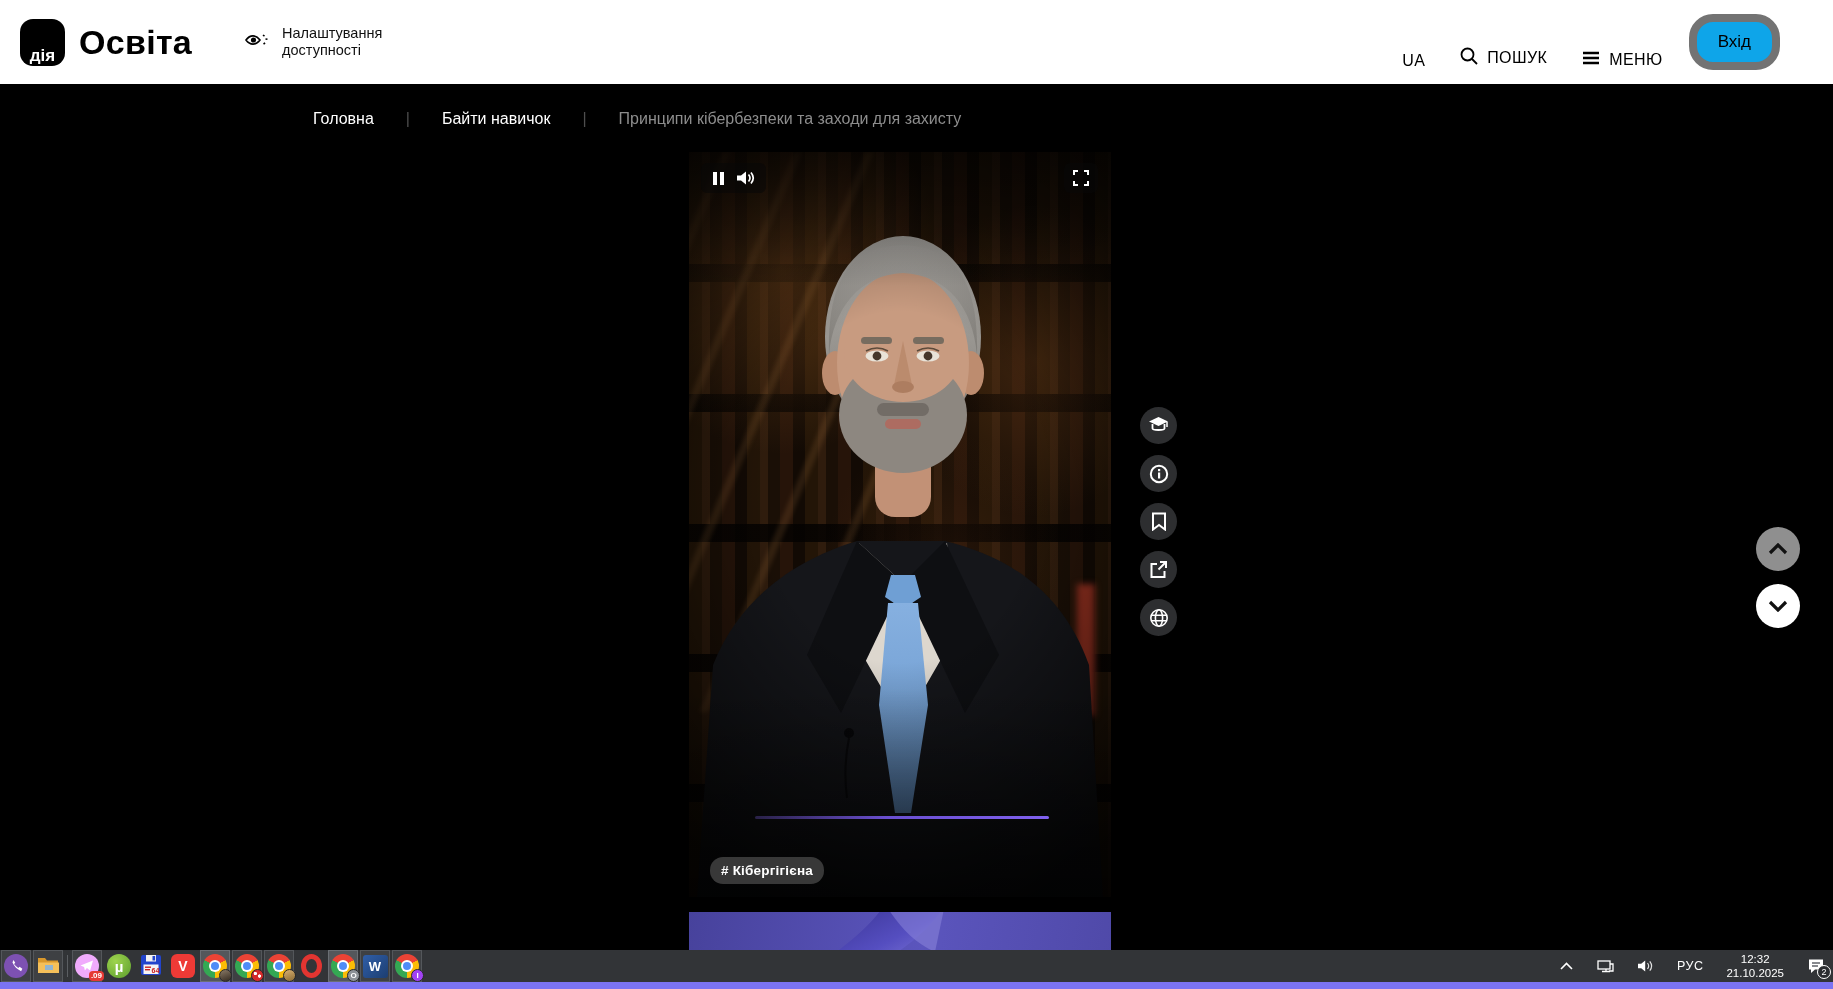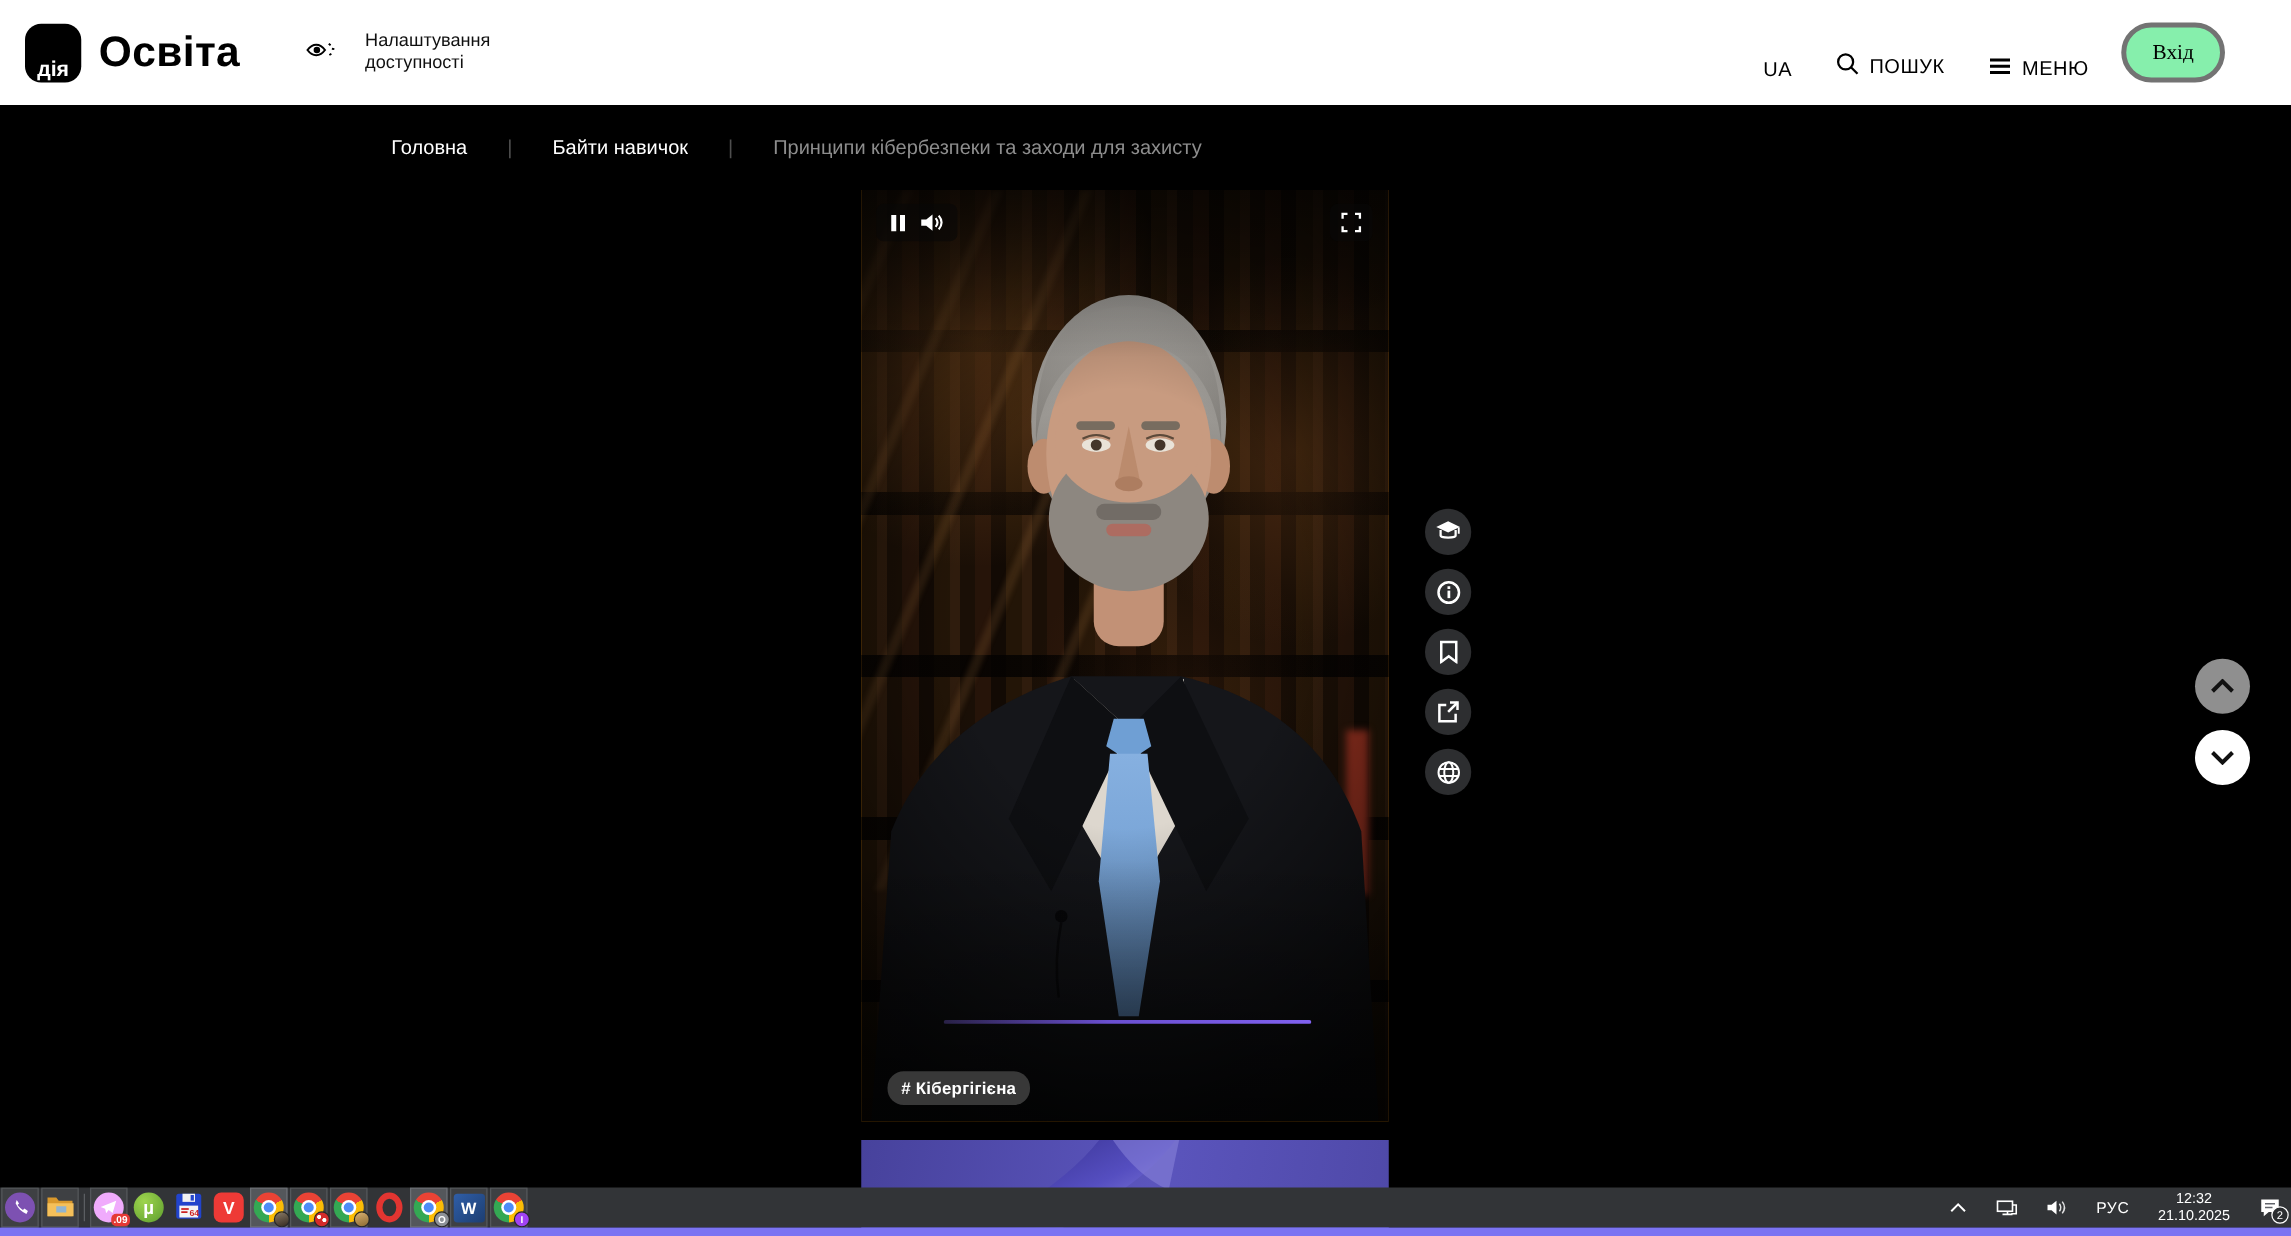--- a/index.html
+++ b/index.html
@@ -7,28 +7,28 @@
               font-family:"Liberation Sans", sans-serif; }
 
   
   .header { position:absolute; left:0; top:0; width:1833px; height:84px; background:#fff;
             display:flex; align-items:center; padding:0 53px 0 20px; z-index:20; }
   .logo-wrap { display:flex; align-items:center; cursor:pointer; }
   .logo-badge { width:45px; height:47px; border-radius:13px; background:#000; color:#fff;
                 display:flex; align-items:flex-end; justify-content:center;
                 font-size:17px; font-weight:700; }
   .brand { font-size:34px; font-weight:700; color:#000; margin-left:14px; letter-spacing:.3px; }
-  .access { display:flex; align-items:center; gap:21px; margin-left:52px; cursor:pointer; }
+  .access { display:flex; align-items:center; gap:11px; margin-left:52px; cursor:pointer; }
   .access-label { font-size:14.5px; line-height:1.18; color:#101010; }
   .hdr-right { margin-left:auto; display:flex; align-items:flex-end; gap:34px; }
   .hdr-item { display:flex; align-items:center; gap:8px; font-size:16px; color:#000;
               font-weight:500; letter-spacing:.4px; cursor:pointer; background:none; border:none;
               font-family:inherit; }
-  .login-btn { border:4px solid #737373; border-radius:24px; background:#86efac; padding:10px 21px;
-               font-size:17px; color:#000; cursor:pointer; font-family:Liberation Serif, serif; margin-left:-8px; }
+  .login-btn { border:8px solid #737373; border-radius:24px; background:#0ea5e9; padding:10px 21px;
+               font-size:17px; color:#000; cursor:pointer; font-family:Liberation Sans, sans-serif; margin-left:-8px; }
 
   
   .breadcrumb { position:absolute; left:313px; top:110px; display:flex; align-items:center;
                 gap:32px; font-size:16px; z-index:5; }
   .crumb { color:#fff; font-weight:500; cursor:pointer; }
   .crumb.current { color:#8d8d8d; font-weight:400; cursor:default; }
   .crumb-sep { color:#4e4e4e; font-weight:300; }
 
   
   .video { position:absolute; left:689px; top:152px; width:422px; height:745px; overflow:hidden;

